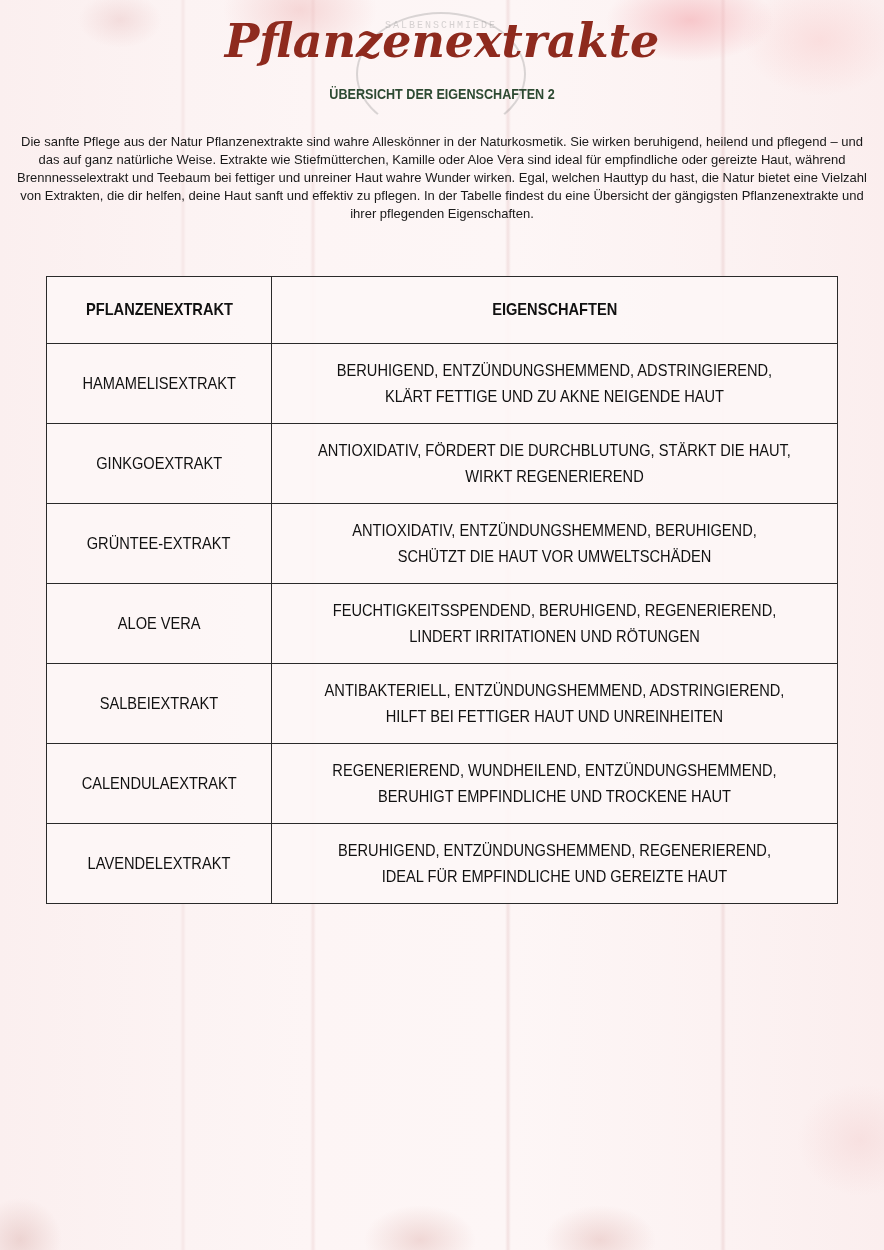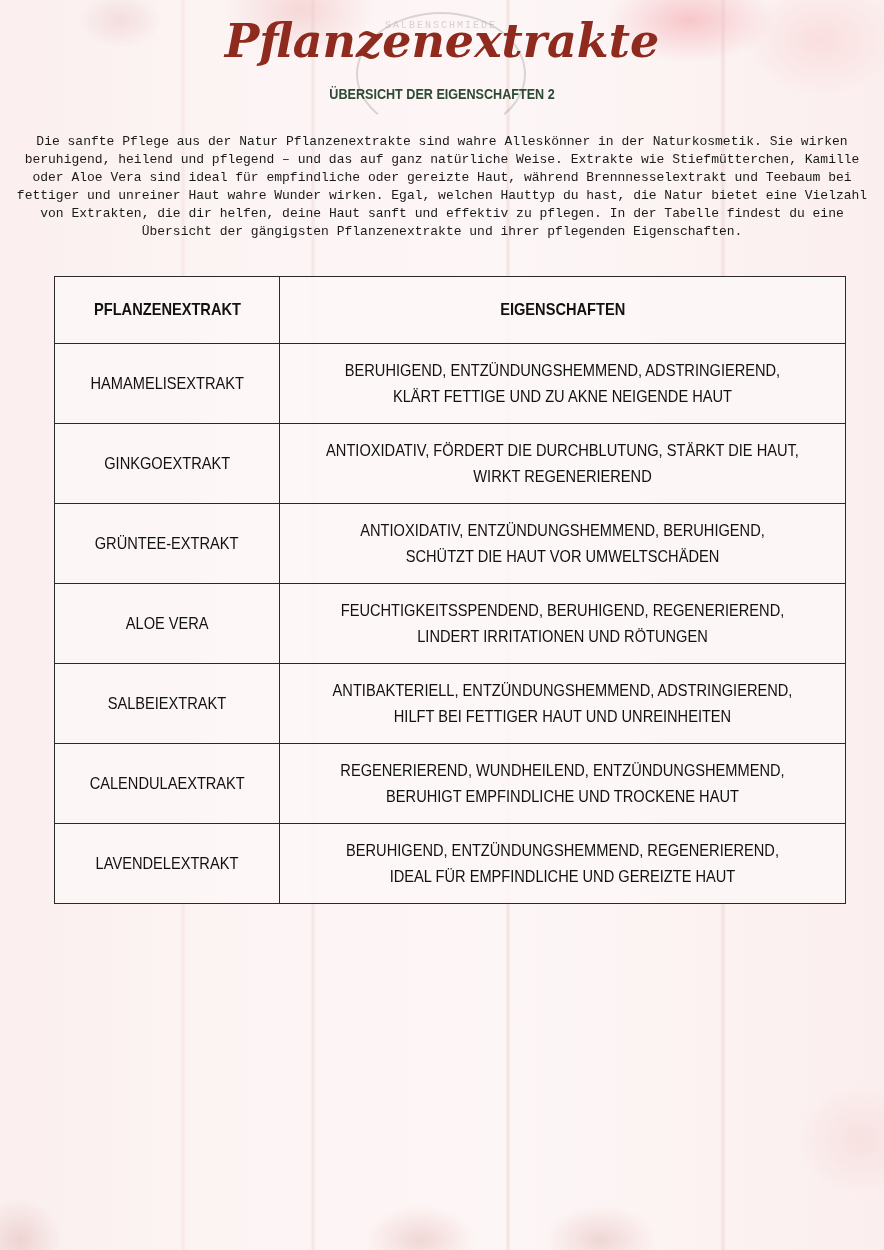--- a/index.html
+++ b/index.html
@@ -36,24 +36,24 @@
       font-family: "DejaVu Serif", serif; font-style: italic; font-weight: bold;
       font-size: 46px; color: #8e2a1e; letter-spacing: 0px;
     }
     .subtitle {
       position: absolute; left: 0; right: 0; top: 86px; text-align: center;
       font-family: "Liberation Sans", sans-serif; font-weight: bold; font-size: 14px;
       color: #2d4a32; transform: scaleX(0.9);
     }
     .intro {
       position: absolute; left: 16px; right: 16px; top: 133px; text-align: center;
-      font-size: 13px; line-height: 18px; color: #1a1a1a; font-family: Liberation Mono, monospace;
+      font-size: 13px; line-height: 18px; color: #1a1a1a;
     }
     table.extracts {
-      position: absolute; left: 54px; top: 276px; width: 792px;
+      position: absolute; left: 46px; top: 276px; width: 792px;
       border-collapse: collapse; background: rgba(253,246,246,0.92);
     }
     table.extracts th, table.extracts td {
       border: 1.5px solid #2a2a2a; text-align: center; vertical-align: middle;
       font-family: "Liberation Sans Narrow", "Liberation Sans", sans-serif;
       color: #111; font-size: 17px; line-height: 26px;
       padding: 0 6px;
     }
     table.extracts th { height: 66px; font-weight: bold; font-size: 17px; }
     table.extracts td { height: 79px; }

